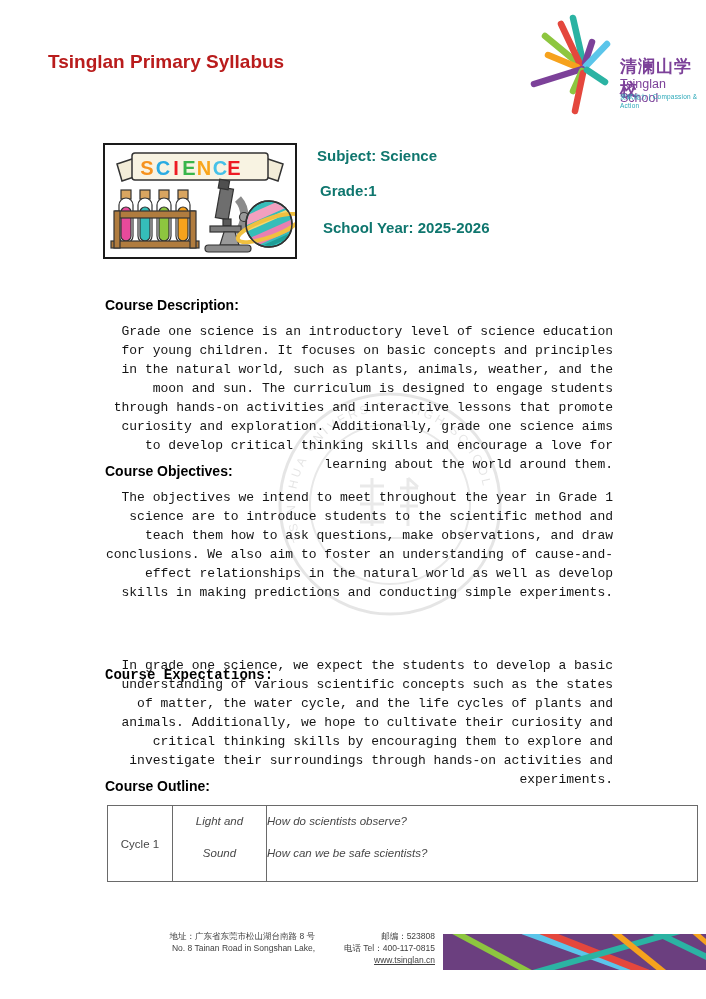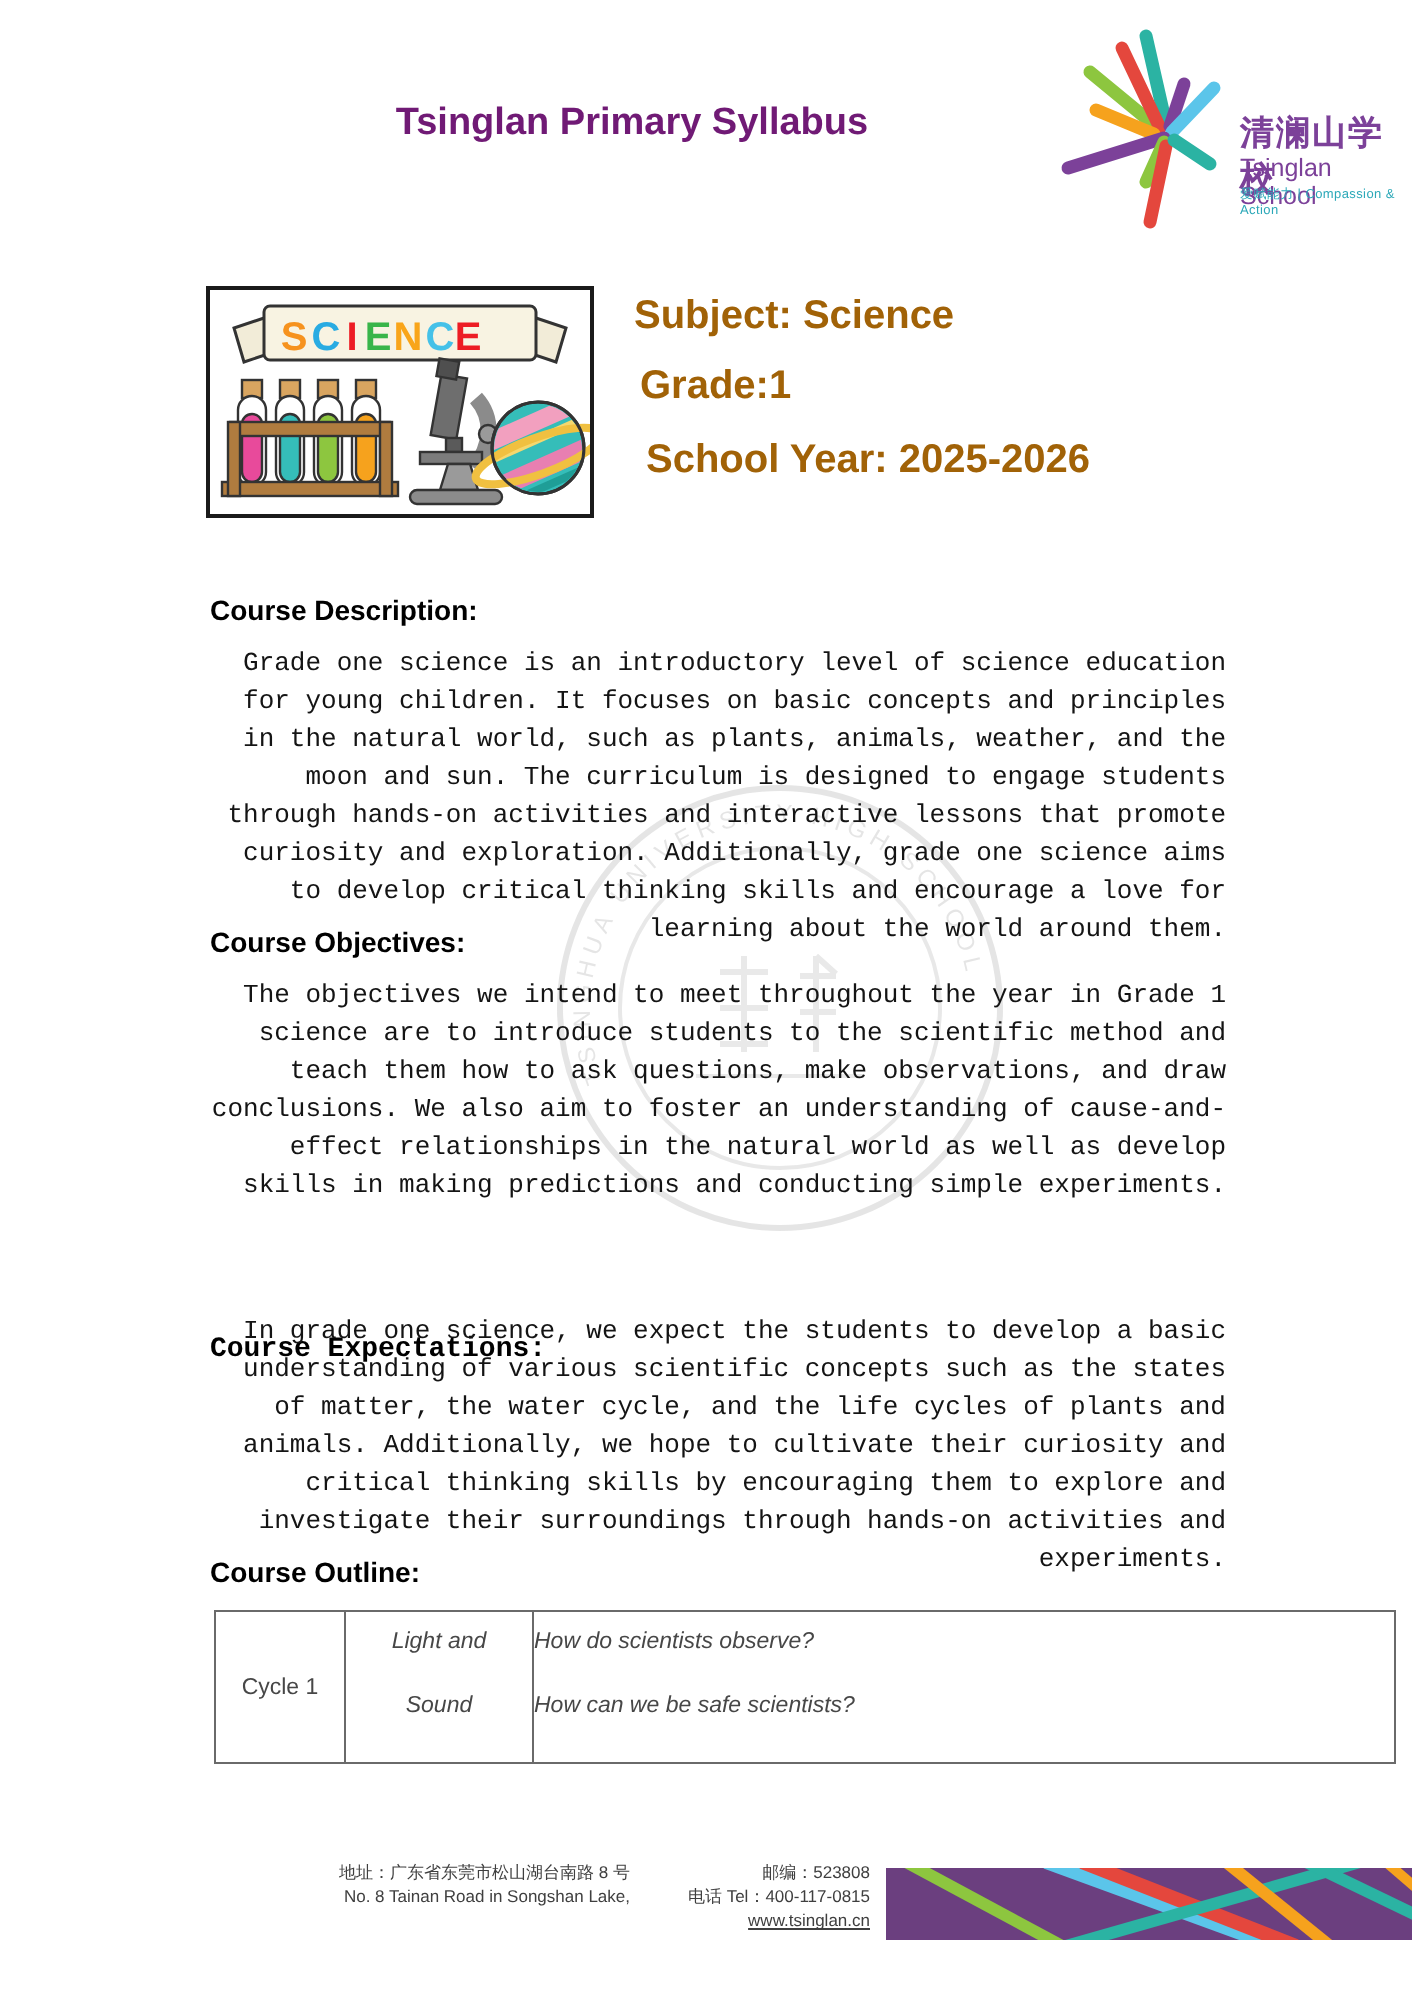--- a/index.html
+++ b/index.html
@@ -1,23 +1,23 @@
 <!DOCTYPE html>
 <html><head>
 <meta charset="utf-8">
 <style>
   html,body{margin:0;padding:0;background:#ffffff;}
   .page{position:relative;width:706px;height:999px;background:#fff;overflow:hidden;
         font-family:"Liberation Sans",sans-serif;}
   .abs{position:absolute;}
-  .doc-title{width:632px;left:0;top:51px;text-align:center;font-size:19px;font-weight:bold;color:#701a75;}
+  .doc-title{width:632px;left:0;top:51px;font-size:19px;font-weight:bold;color:#b91c1c;padding-left:48px;}
   .logo-zh{font-size:17px;font-weight:bold;letter-spacing:1px;font-family:"Liberation Sans",sans-serif;}
   .logo-en{font-size:12.5px;font-weight:normal;}
   .logo-tag{font-size:6.5px;letter-spacing:.2px;}
-  .info-line{font-size:20px;font-weight:bold;color:#a16207;text-align:right;}
+  .info-line{font-size:15px;font-weight:bold;color:#0f766e;text-align:right;}
   .sec-head{left:105px;font-size:14px;font-weight:bold;color:#000;}
   .sec-body{left:105px;width:508px;font-family:Liberation Mono, monospace;font-size:13px;
             line-height:19px;color:#141414;text-align:right;}
   .science-box{left:103px;top:143px;width:194px;height:116px;border:2px solid #1a1a1a;background:#fff;box-sizing:border-box;}
   .outline-table{left:107px;top:805px;border-collapse:collapse;}
   .outline-table td{border:1.5px solid #6a6a6a;vertical-align:middle;color:#474747;font-size:11.5px;}
   .cell-cycle{width:62px;text-align:center;}
   .cell-unit{width:93px;text-align:center;font-style:italic;}
   .cell-q{width:430px;font-style:italic;padding-left:30px;}
   .row-line1{margin-top:0;}

